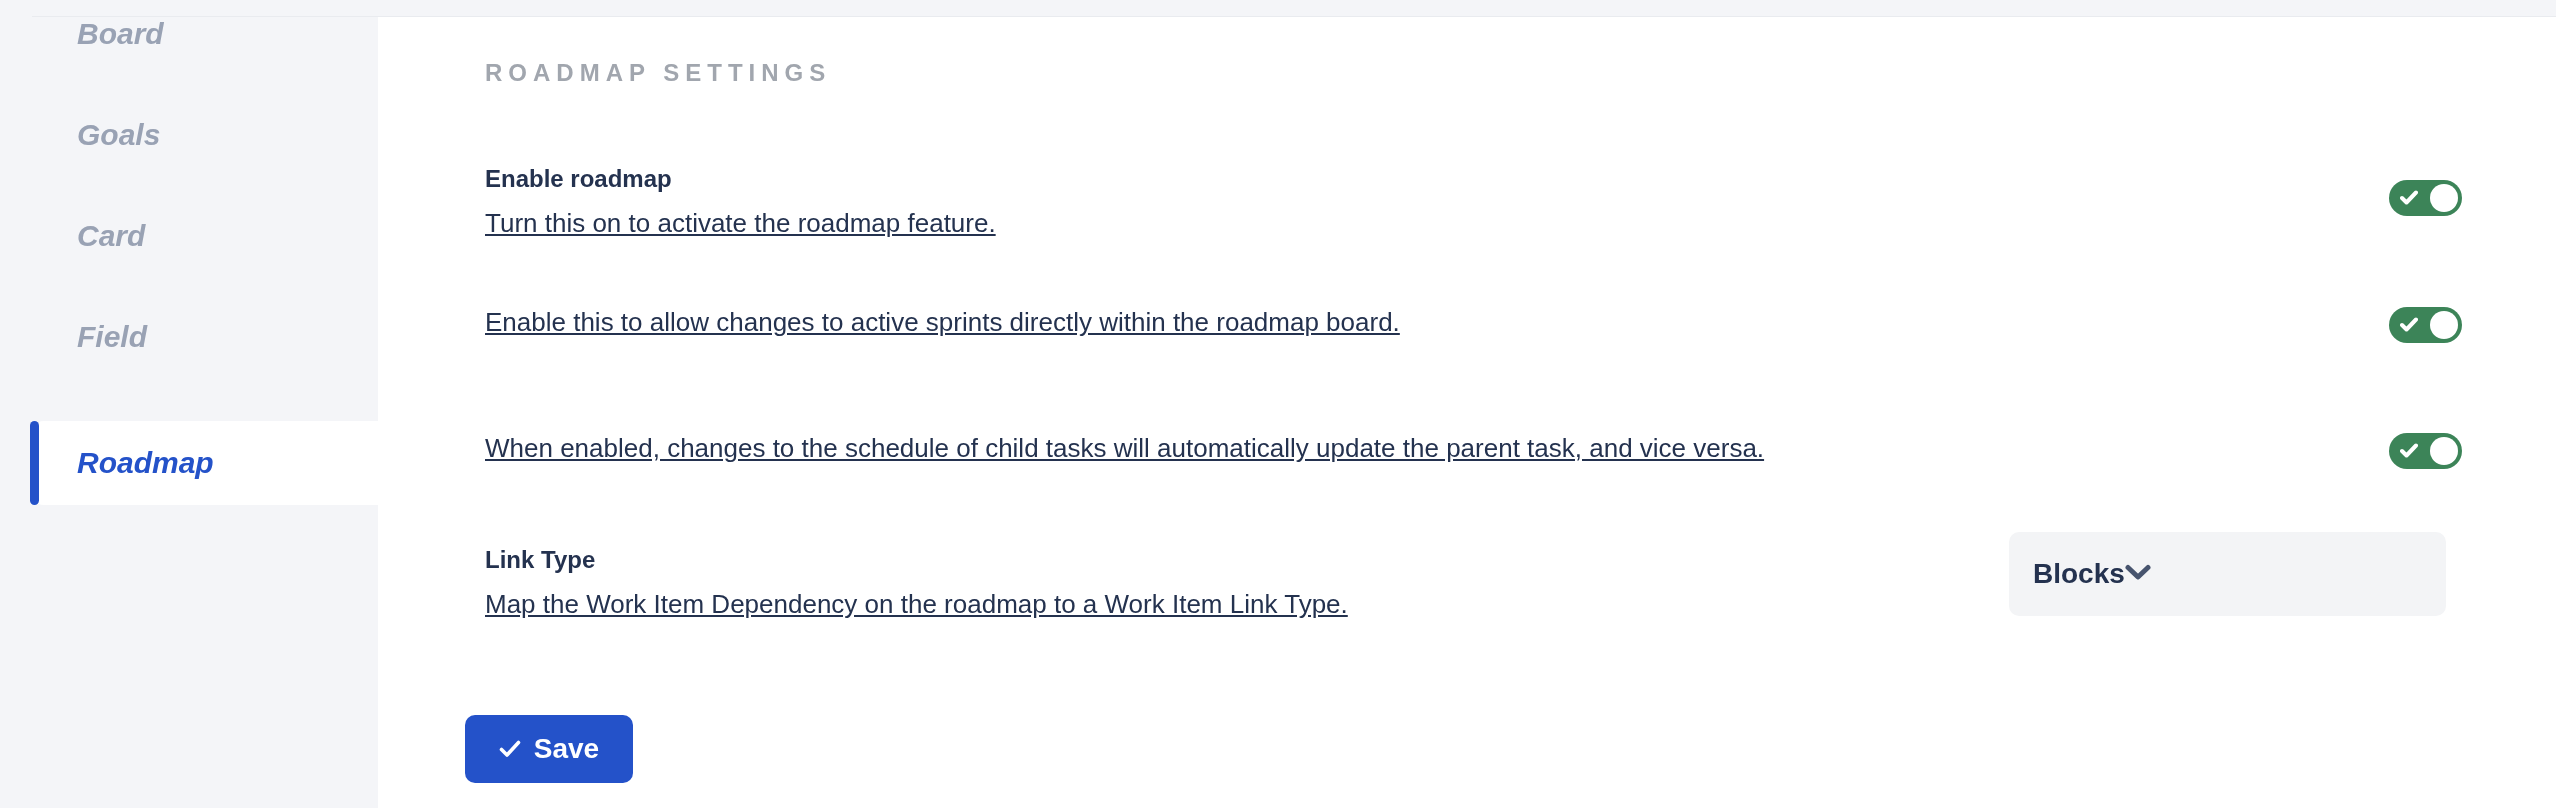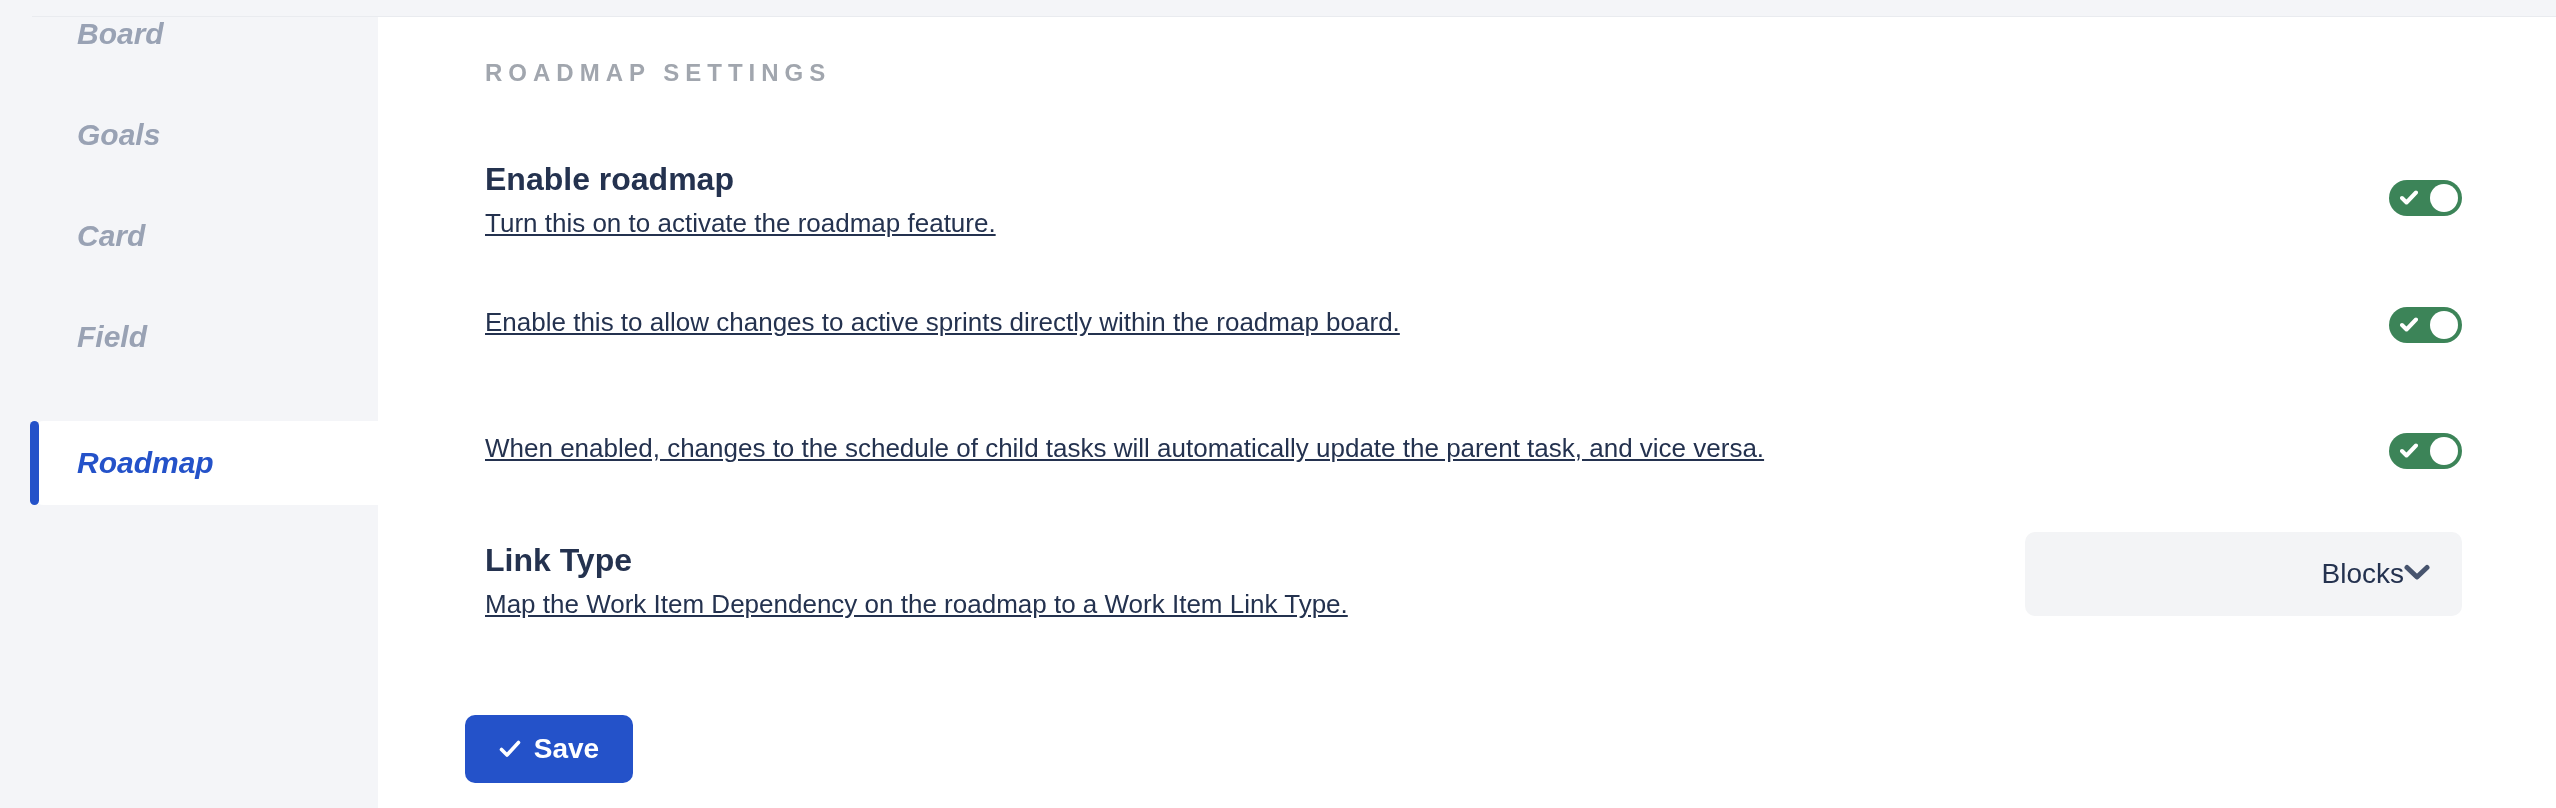--- a/index.html
+++ b/index.html
@@ -30,33 +30,33 @@
                color:var(--blue);}
   .active-bar{position:absolute;left:0;top:0;bottom:0;width:9px;border-radius:5px;background:var(--blue);}
 
   
   .main{position:absolute;left:378px;top:17px;right:0;bottom:0;background:#fff;}
   .section-header{position:absolute;left:107px;top:42px;font-size:24px;font-weight:600;
                   letter-spacing:6px;color:var(--header-gray);}
 
   .row{position:absolute;left:107px;right:94px;}
   .row-1{top:148px;} .row-2{top:275px;} .row-3{top:401px;} .row-4{top:529px;}
-  .row-title{font-size:32px;line-height:28px;font-weight:600;color:var(--navy);}
+  .row-title{font-size:24px;line-height:28px;font-weight:600;color:var(--navy);}
   .row-desc{margin-top:17px;font-size:26px;line-height:26px;font-weight:400;color:var(--navy);text-decoration:underline;}
 
   
   .toggle{position:absolute;right:0;top:15px;width:73px;height:36px;border-radius:18px;
           background:var(--green);border:none;cursor:pointer;}
   .toggle .check{position:absolute;left:11px;top:10px;display:block;}
   .toggle .knob{position:absolute;right:4px;top:4px;width:28px;height:28px;border-radius:50%;background:#fff;}
 
   
-  .select{position:absolute;right:0;top:-14px;width:437px;height:84px;border-radius:10px;
-          background:var(--select-bg);display:flex;align-items:center;justify-content:flex-end;
-          padding:0 32px 0 24px;cursor:pointer;}
+  .select{position:absolute;right:16px;top:-14px;width:437px;height:84px;border-radius:10px;
+          background:var(--select-bg);display:flex;align-items:center;justify-content:flex-start;
+          padding:0 32px 0 24px;cursor:pointer;font-weight:bold;}
   .select-value{font-size:28px;color:var(--navy);}
 
   
   .save-btn{position:absolute;left:87px;top:698px;width:168px;height:68px;border:none;cursor:pointer;
             background:var(--blue);border-radius:10px;display:flex;align-items:center;justify-content:center;
             gap:13px;color:#fff;font-size:28px;font-weight:600;font-family:"Liberation Sans",sans-serif;}
 </style>
 </head>
 <body>
 

